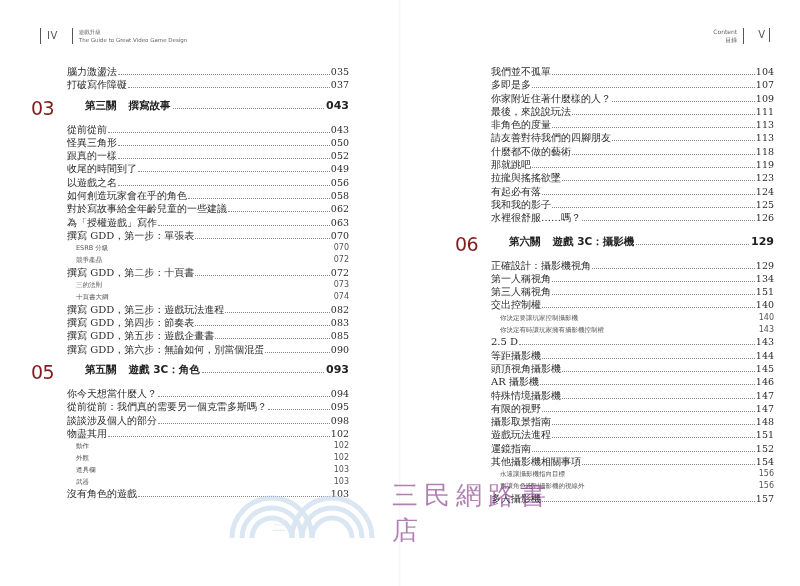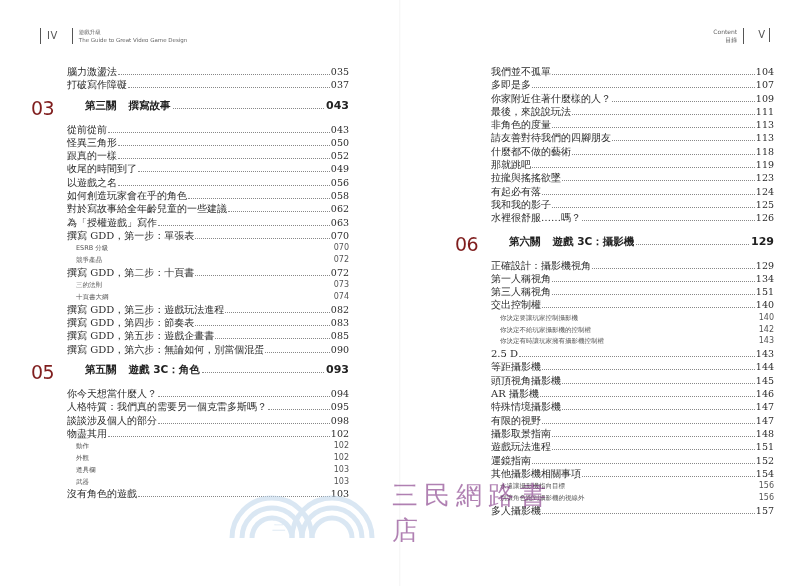--- a/index.html
+++ b/index.html
@@ -185,21 +185,21 @@
           <span class="t"><span>第五關</span><span class="gap"></span><span>遊戲 3C：角色</span></span>
           <span class="dots"></span>
           <span class="p">093</span>
         </div>
         <div class="row">
           <span class="t">你今天想當什麼人？</span>
           <span class="dots"></span>
           <span class="p">094</span>
         </div>
         <div class="row">
-          <span class="t">人格特質：我們真的需要另一個克雷多斯嗎？</span>
+          <span class="t">從前從前：我們真的需要另一個克雷多斯嗎？</span>
           <span class="dots"></span>
           <span class="p">095</span>
         </div>
         <div class="row">
           <span class="t">談談涉及個人的部分</span>
           <span class="dots"></span>
           <span class="p">098</span>
         </div>
         <div class="row">
           <span class="t">物盡其用</span>
@@ -324,24 +324,20 @@
           <span class="p">151</span>
         </div>
         <div class="row">
           <span class="t">交出控制權</span>
           <span class="dots"></span>
           <span class="p">140</span>
         </div>
         <div class="sub">
           <span class="t">你決定要讓玩家控制攝影機</span>
           <span class="p">140</span>
-        </div>
-        <div class="sub">
-          <span class="t">你決定不給玩家攝影機的控制權</span>
-          <span class="p">142</span>
         </div>
         <div class="sub">
           <span class="t">你決定有時讓玩家擁有攝影機控制權</span>
           <span class="p">143</span>
         </div>
         <div class="row">
           <span class="t">2.5 D</span>
           <span class="dots"></span>
           <span class="p">143</span>
         </div>

